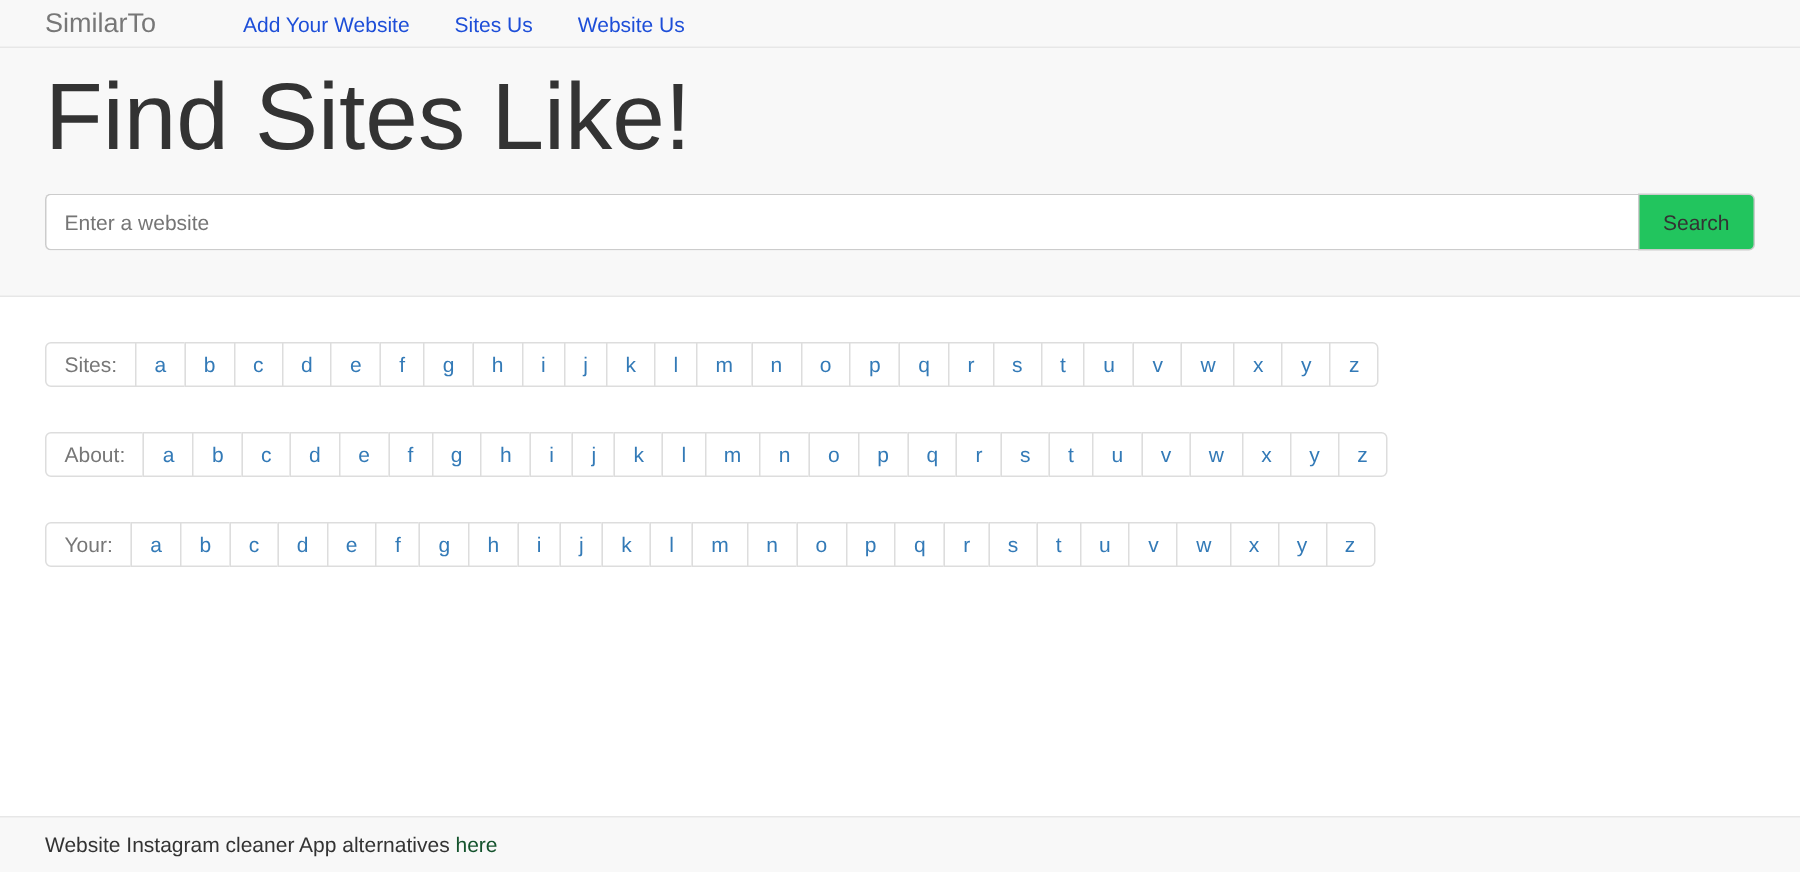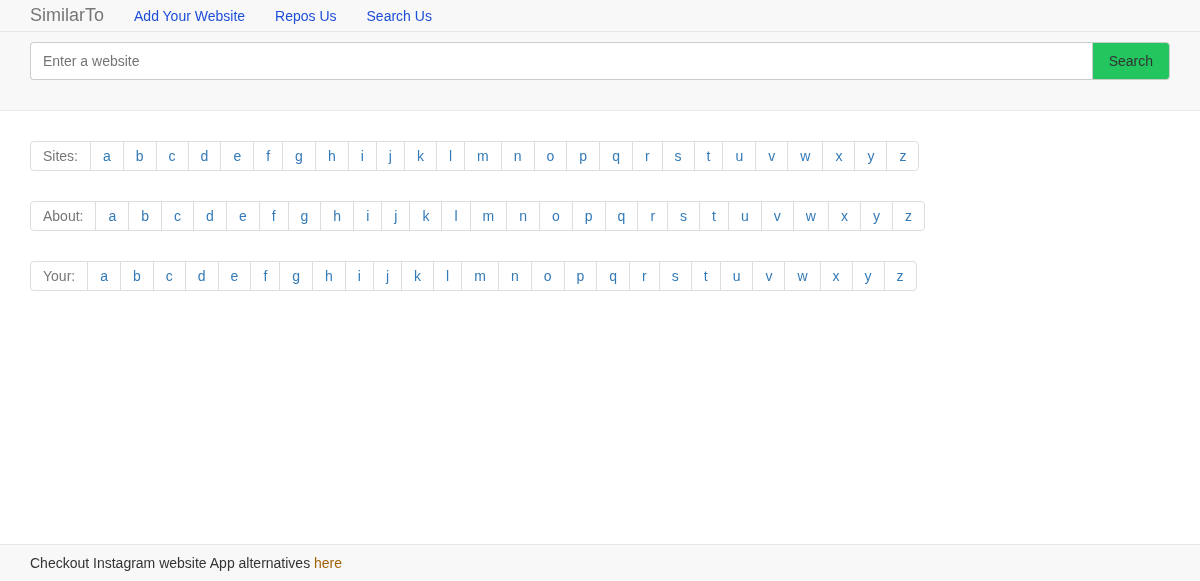--- a/index.html
+++ b/index.html
@@ -24,20 +24,21 @@
 .container {
   width: 1170px;
   max-width: 100%;
   margin: 0 auto;
   padding: 0 15px;
 }
 
 .navbar-inner {
   display: flex;
   align-items: center;
+  gap: 28px;
 }
 
 .brand {
   font-size: 18px;
   font-weight: 500;
   color: #777;
   padding: 5px 15px 5px 0;
   text-decoration: none;
 }
 
@@ -129,40 +130,41 @@
 .footer {
   background: #f8f8f8;
   border-top: 1px solid #e7e7e7;
   padding: 10px 0;
   position: fixed;
   bottom: 0;
   width: 100%;
 }
 
 .footer-link {
-  color: #a16207;
+  color: #14532d;
   text-decoration: none;
 }
 </style>
 </head>
 <body>
 
 <nav class="navbar">
   <div class="container navbar-inner">
     <a class="brand">SimilarTo</a>
     <div class="nav-links">
       <a class="nav-link">Add Your Website</a>
-      <a class="nav-link">Repos Us</a>
-      <a class="nav-link">Search Us</a>
+      <a class="nav-link">Sites Us</a>
+      <a class="nav-link">Website Us</a>
     </div>
   </div>
 </nav>
 
 <div class="hero">
   <div class="container">
+    <h1>Find Sites Like!</h1>
     <div class="search-row">
       <input type="text" class="search-input" placeholder="Enter a website" style="">
       <button class="search-btn">Search</button>
     </div>
   </div>
 </div>
 
 <div class="content">
   <div class="container">
     <div id="alpha-container">
@@ -252,15 +254,15 @@
           <a class="alpha-item">x</a>
           <a class="alpha-item">y</a>
           <a class="alpha-item">z</a>
         </div>
       </div>
   </div>
 </div>
 
 <div class="footer">
   <div class="container">
-    <span>Checkout Instagram website App alternatives </span><a class="footer-link">here</a>
+    <span>Website Instagram cleaner App alternatives </span><a class="footer-link">here</a>
   </div>
 </div>
 
 </body></html>

